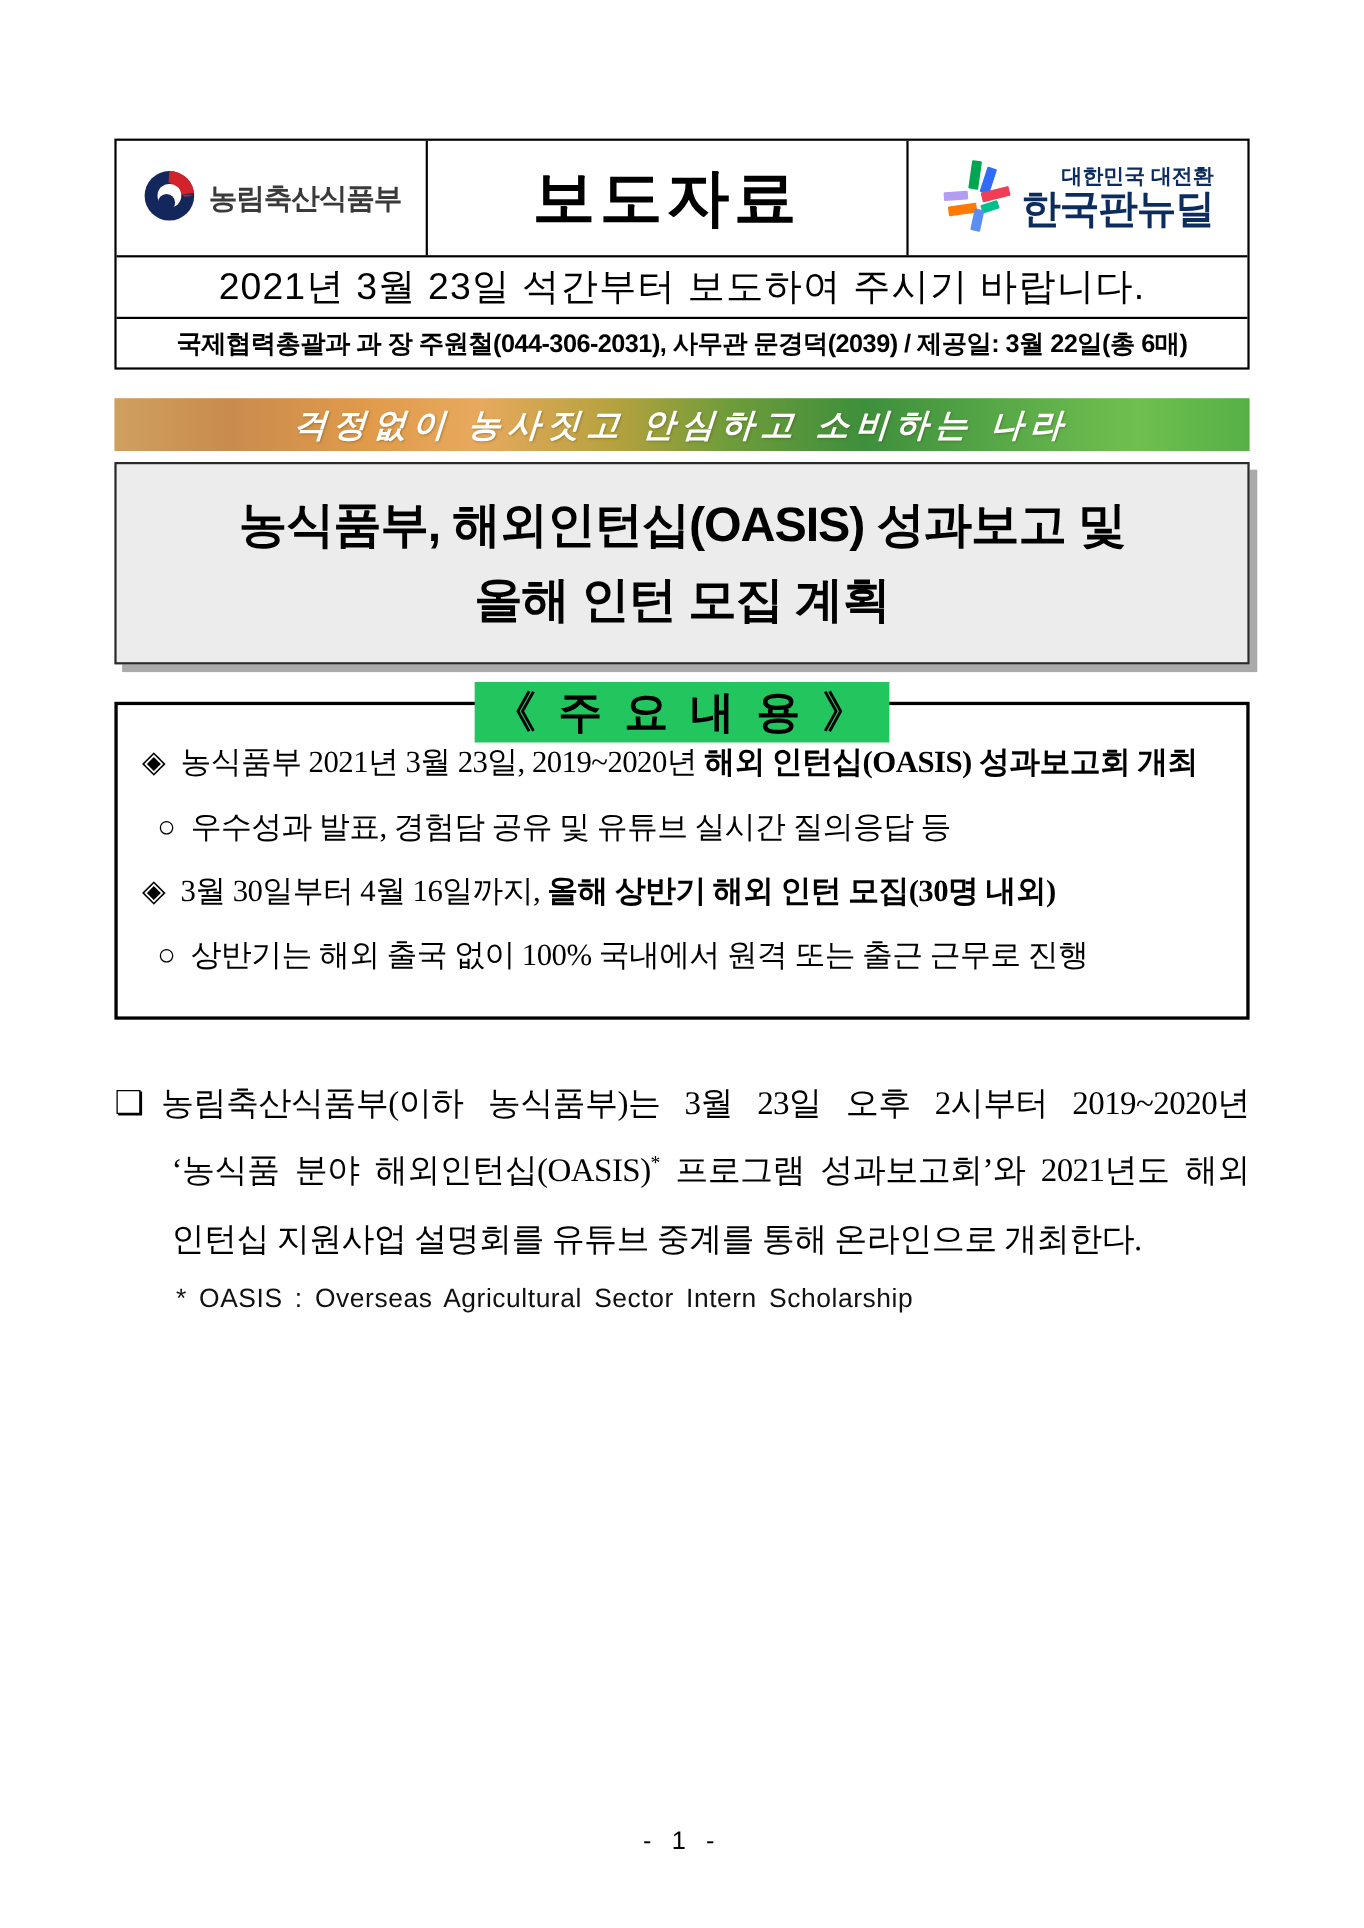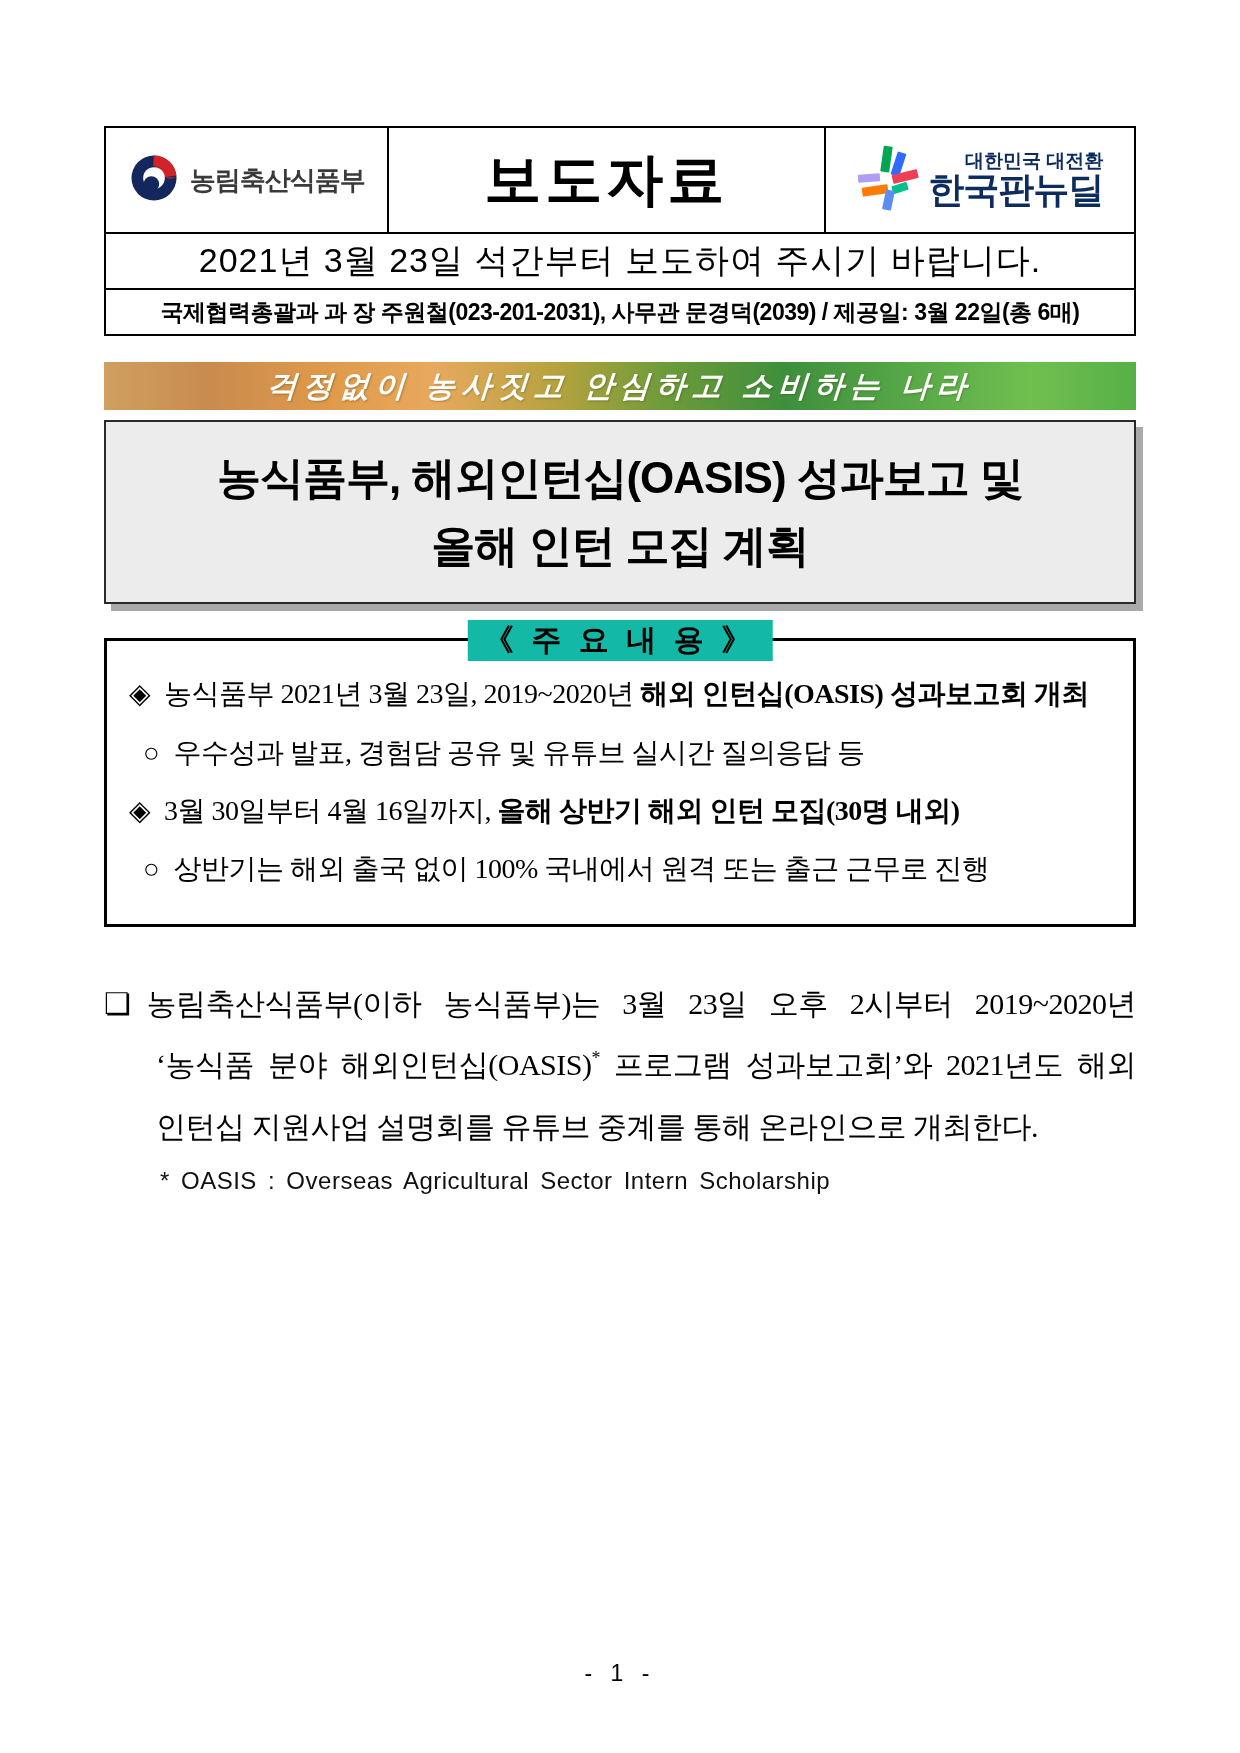--- a/index.html
+++ b/index.html
@@ -4,21 +4,21 @@
 <style>
   * { margin:0; padding:0; box-sizing:border-box; }
   body { background:#888; font-family:"Liberation Serif","DejaVu Serif",serif; }
   .page {
     position:relative; width:1240px; height:1753px; margin:0 auto;
     background:#fff; color:#000; padding:126px 104px 40px; overflow:hidden;
   }
 
   
   .hdr { border:2px solid #000; }
-  .hdr-row1 { display:flex; align-items:stretch; height:104px; }
+  .hdr-row1 { display:flex; align-items:stretch; height:104px;justify-content:flex-end; }
   .hdr-cell { display:flex; align-items:center; justify-content:center; }
   .cell-logo { width:27.5%; border-right:2px solid #000; gap:10px; }
   .cell-doc  { width:42.5%; border-right:2px solid #000; }
   .cell-nd   { width:30%; gap:8px; }
   .ministry-name { font-family:"Liberation Sans","DejaVu Sans",sans-serif; font-size:26px; font-weight:700; letter-spacing:-1px; color:#3a3a3a; }
   .doc-type { font-family:"Liberation Sans","DejaVu Sans",sans-serif; font-size:57px; font-weight:900; letter-spacing:4px; }
   .nd-text { text-align:right; font-family:"Liberation Sans","DejaVu Sans",sans-serif; color:#0c2c5e; line-height:1.05; }
   .nd-top { font-size:19px; font-weight:800; }
   .nd-bottom { font-size:36px; font-weight:900; letter-spacing:-1px; }
   .hdr-row2 { border-top:2px solid #000; height:56px; display:flex; align-items:center; justify-content:center;
@@ -40,22 +40,22 @@
   .headline {
     margin-top:10px; background:#ececec; border:2px solid #2a2a2a; box-shadow:7px 7px 0 #aaa;
     text-align:center; padding:22px 8px;
     font-family:"Liberation Sans","DejaVu Sans",sans-serif; font-weight:900; font-size:44px; line-height:1.55; letter-spacing:-1px;
   }
 
   
   .summary { position:relative; margin-top:34px; border:3px solid #000; padding:30px 22px 20px; }
   .summary-heading {
     position:absolute; top:-21px; left:50%; transform:translateX(-50%);
-    background:#14b8a6; padding:0 16px; white-space:nowrap;
-    font-size:30px; font-weight:700; letter-spacing:5px;
+    background:#22c55e; padding:0 16px; white-space:nowrap;
+    font-size:40px; font-weight:700; letter-spacing:5px;
   }
   .sum-item { font-size:28px; line-height:1.62; text-align:justify; word-break:keep-all;
     padding-left:50px; text-indent:-50px; margin-bottom:13px; letter-spacing:-0.5px; }
   .sum-item.sub { padding-left:64px; text-indent:-50px; margin-bottom:13px; }
   .sum-item:last-child { margin-bottom:12px; }
   .sum-item .marker { margin-right:14px; }
   .sum-item b { font-weight:800; }
 
   
   .body-para {
@@ -113,21 +113,21 @@
             </g>
           </svg>
         </span>
         <span class="nd-text">
           <span class="nd-top" style="display:block">대한민국 대전환</span>
           <span class="nd-bottom" style="display:block">한국판뉴딜</span>
         </span>
       </div>
     </div>
     <div class="hdr-row2">2021년 3월 23일 석간부터 보도하여 주시기 바랍니다.</div>
-    <div class="hdr-row3">국제협력총괄과 과 장 주원철(023-201-2031), 사무관 문경덕(2039) / 제공일: 3월 22일(총 6매)</div>
+    <div class="hdr-row3">국제협력총괄과 과 장 주원철(044-306-2031), 사무관 문경덕(2039) / 제공일: 3월 22일(총 6매)</div>
   </div>
 
   <div class="banner">
     <span class="banner-text">걱정없이 농사짓고 안심하고 소비하는 나라</span>
   </div>
 
   <div class="headline">
     <div>농식품부, 해외인턴십(OASIS) 성과보고 및</div>
     <div>올해 인턴 모집 계획</div>
   </div>

